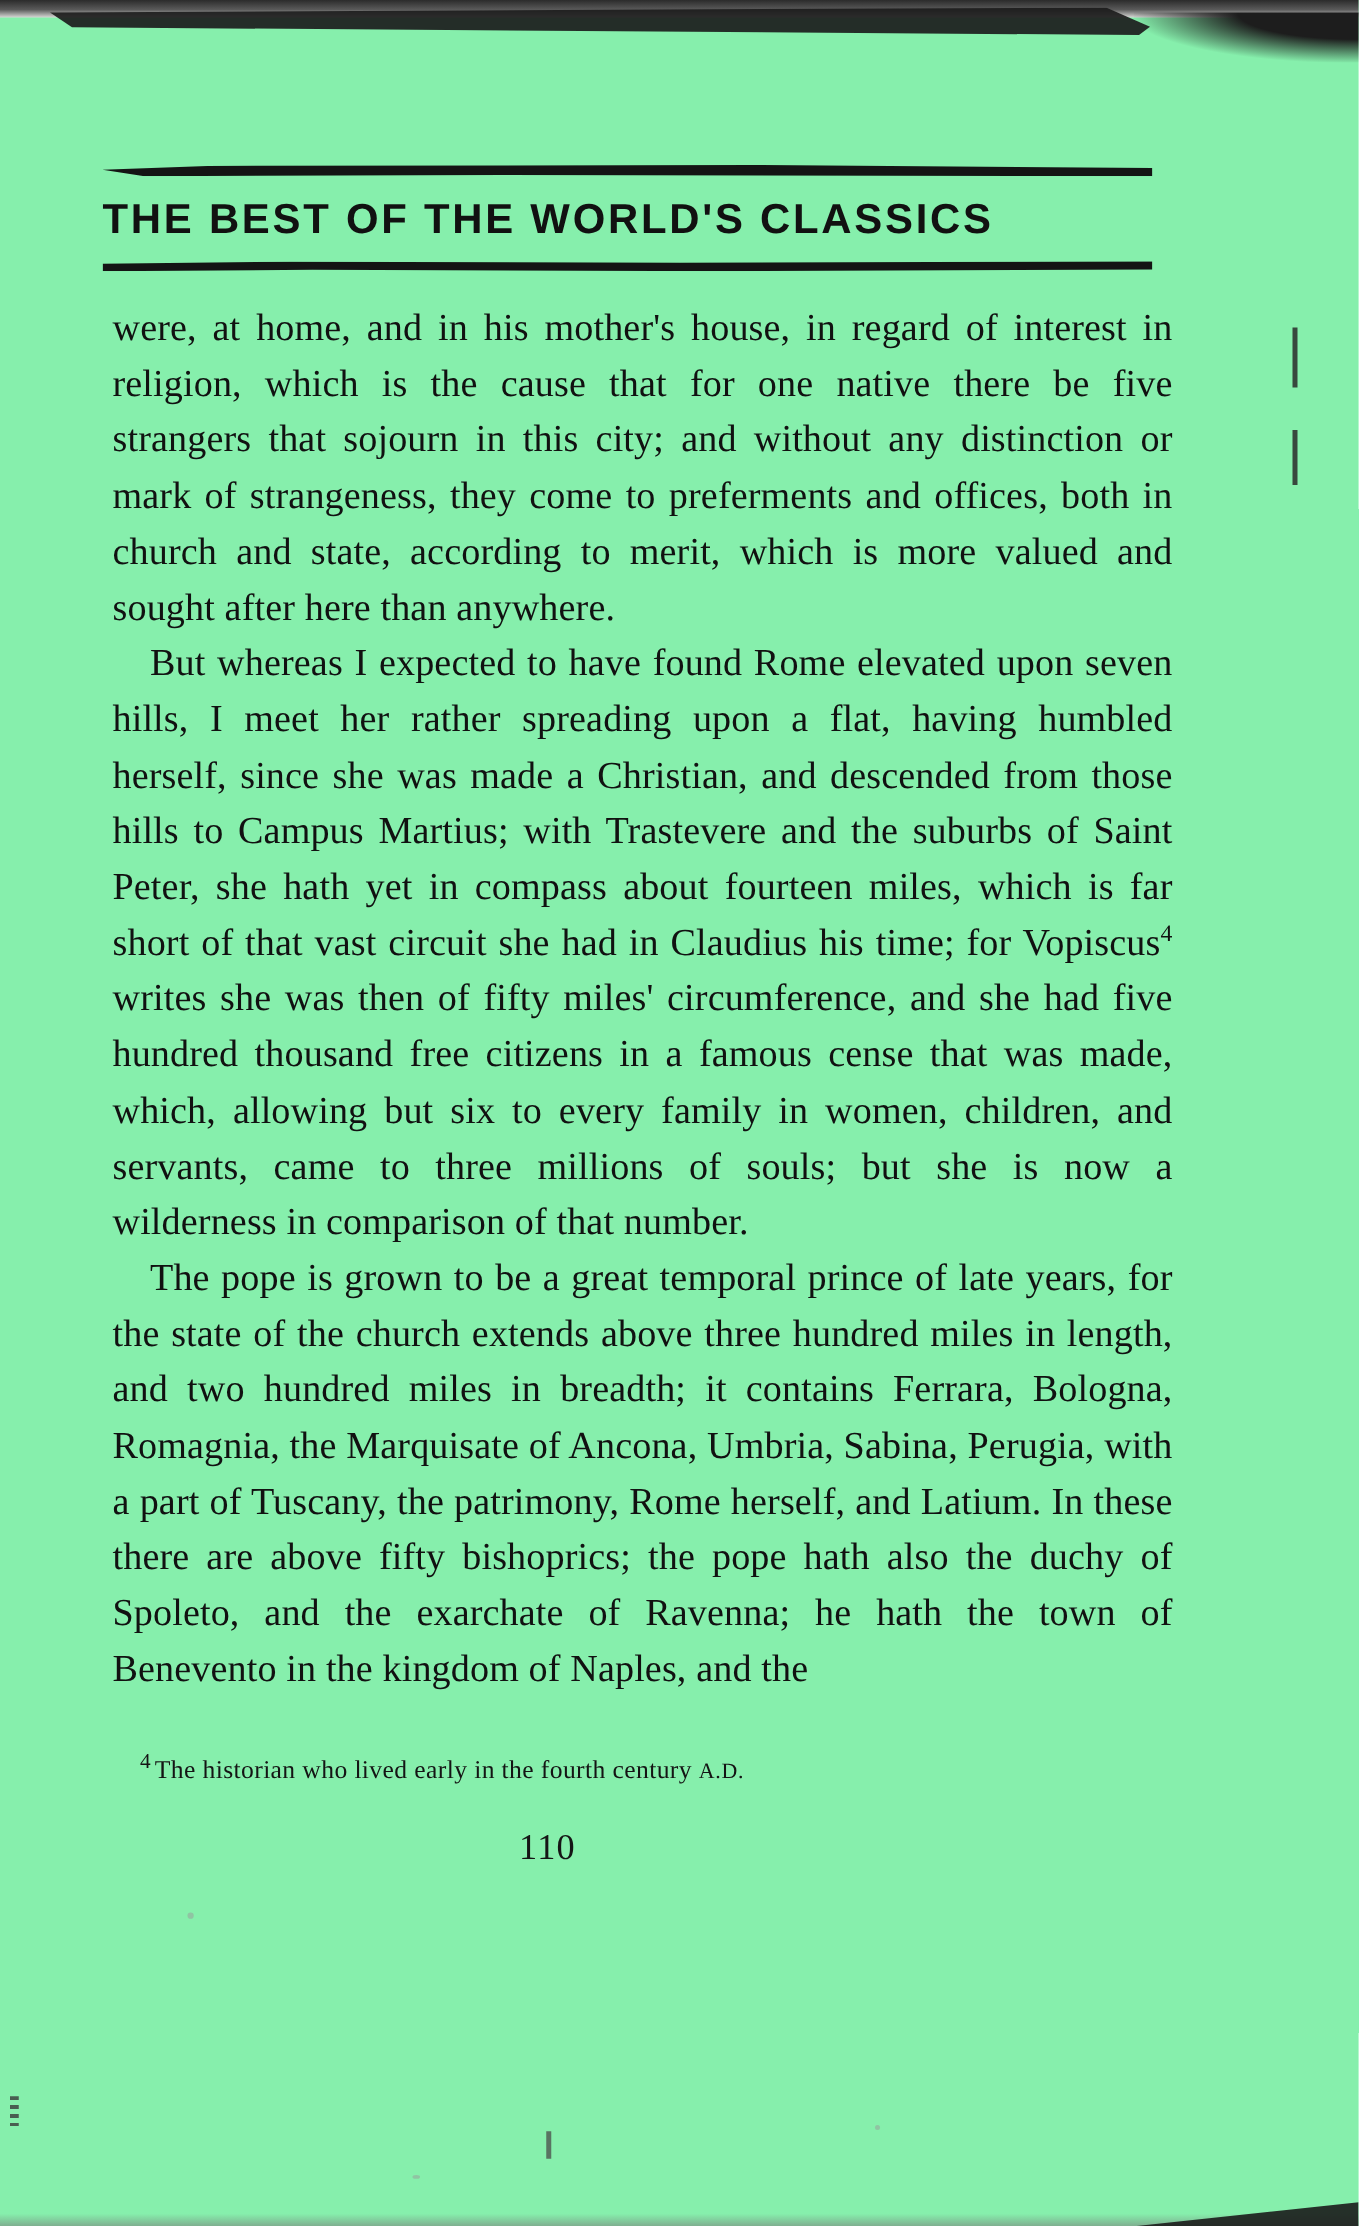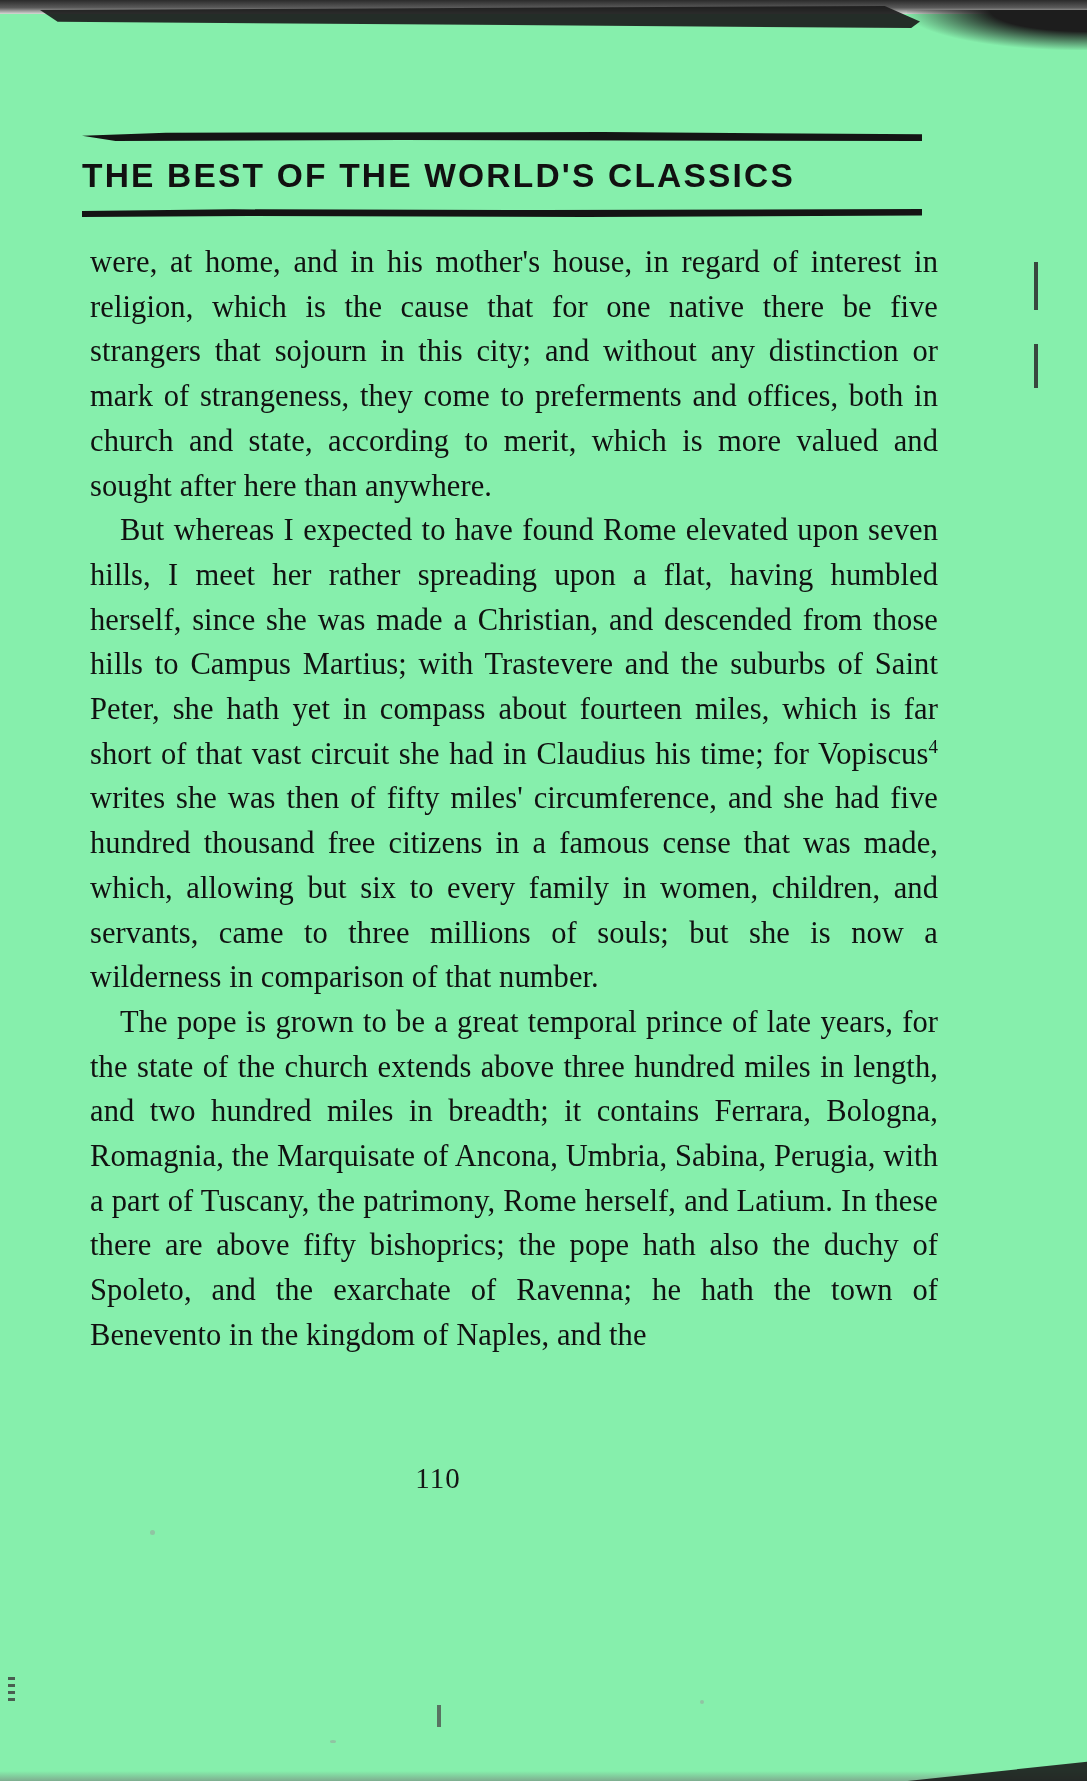--- a/index.html
+++ b/index.html
@@ -221,20 +221,23 @@
       <span class="rule-bottom-dot"></span>
     </div>
   </div>
 
   <div class="body-col">
     <p class="para first">were, at home, and in his mother's house, in regard of interest in religion, which is the cause that for one native there be five strangers that sojourn in this city; and without any distinction or mark of strangeness, they come to preferments and offices, both in church and state, according to merit, which is more valued and sought after here than anywhere.</p>
     <p class="para"><span>But whereas I expected to have found Rome elevated upon seven hills, I meet her rather spreading upon a flat, having humbled herself, since she was made a Christian, and descended from those hills to Campus Martius; with Trastevere and the suburbs of Saint Peter, she hath yet in compass about fourteen miles, which is far short of that vast circuit she had in Claudius his time; for Vopiscus</span><sup class="fn-ref">4</sup><span> writes she was then of fifty miles' circumference, and she had five hundred thousand free citizens in a famous cense that was made, which, allowing but six to every family in women, children, and servants, came to three millions of souls; but she is now a wilderness in comparison of that number.</span></p>
     <p class="para">The pope is grown to be a great temporal prince of late years, for the state of the church extends above three hundred miles in length, and two hundred miles in breadth; it contains Ferrara, Bologna, Romagnia, the Marquisate of Ancona, Umbria, Sabina, Perugia, with a part of Tuscany, the patrimony, Rome herself, and Latium. In these there are above fifty bishoprics; the pope hath also the duchy of Spoleto, and the exarchate of Ravenna; he hath the town of Benevento in the kingdom of Naples, and the</p>
   </div>
 
+  <div class="footnote">
+    <span class="fn-mark">4</span><span>The historian who lived early in the fourth century </span><span class="smallcaps">A.D.</span>
+  </div>
 
   <div class="folio">110</div>
 
   <div class="speckle" style="left:150px; top:1530px; width:5px; height:5px;"></div>
   <div class="speckle" style="left:700px; top:1700px; width:4px; height:4px;"></div>
   <div class="speckle" style="left:330px; top:1740px; width:6px; height:3px;"></div>
 
   <div class="scan-left-fleck"></div>
   <div class="scan-bottom-tick"></div>
   <div class="scan-bottom-edge"></div>

